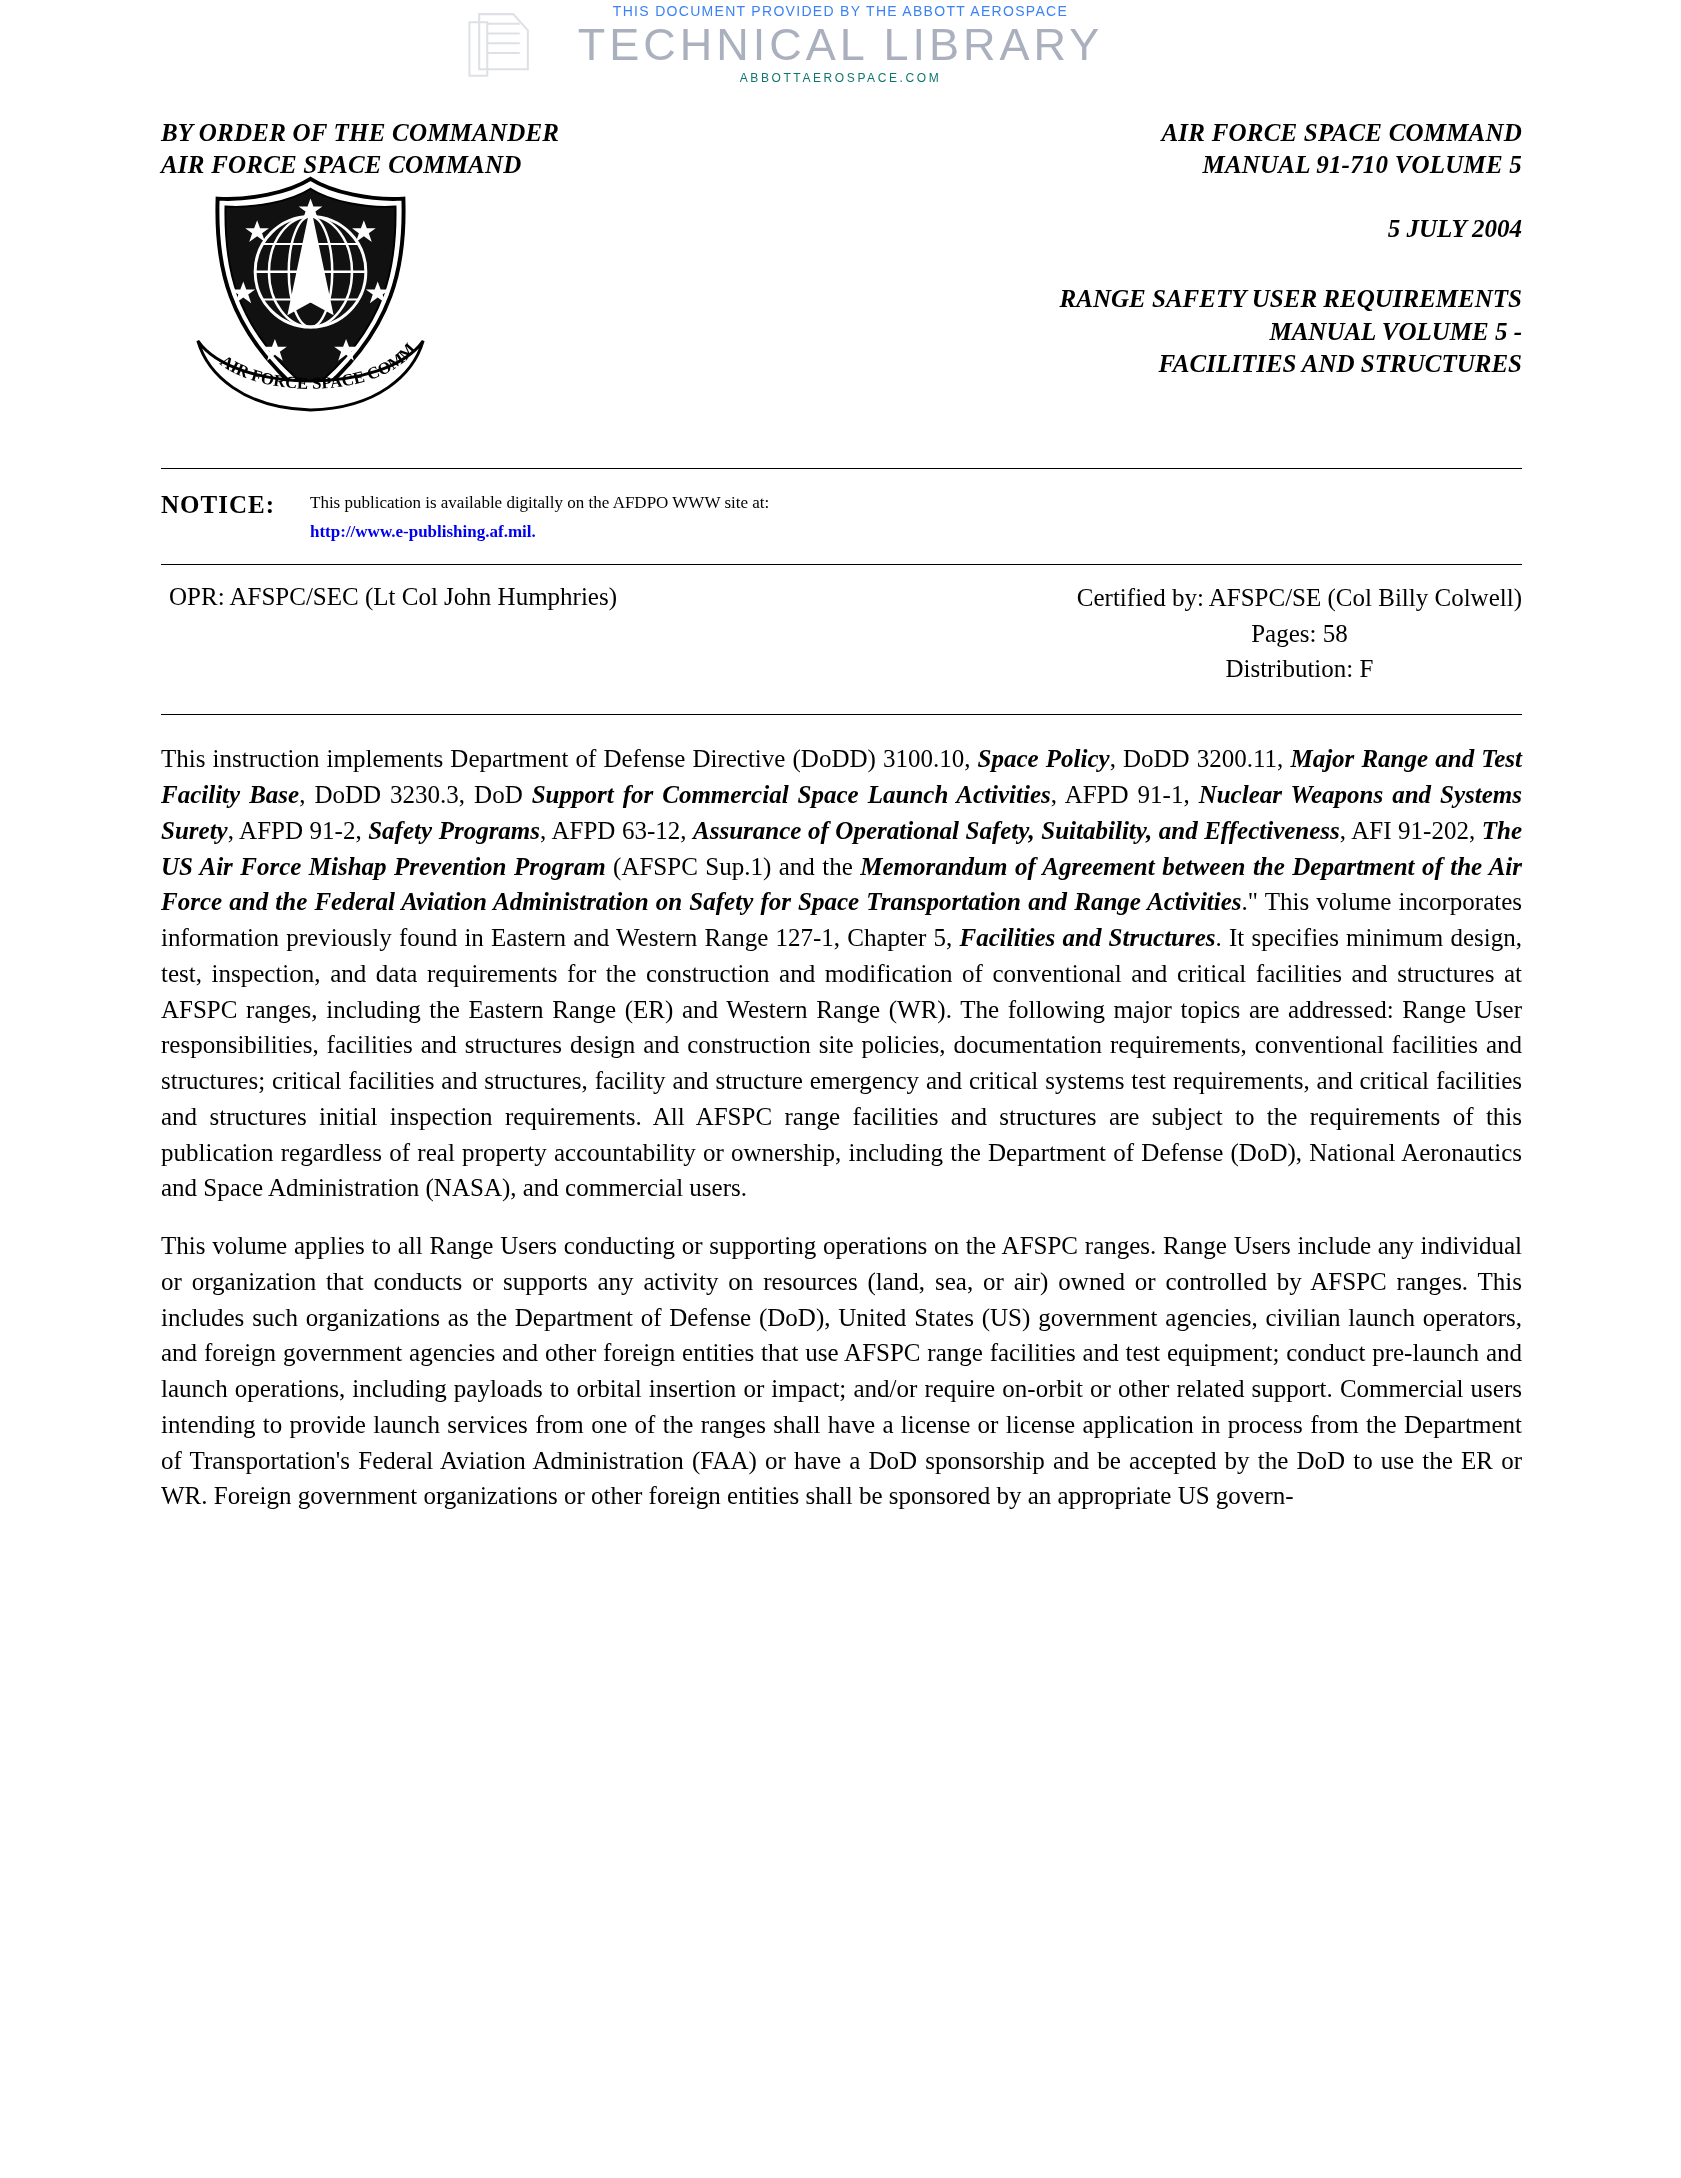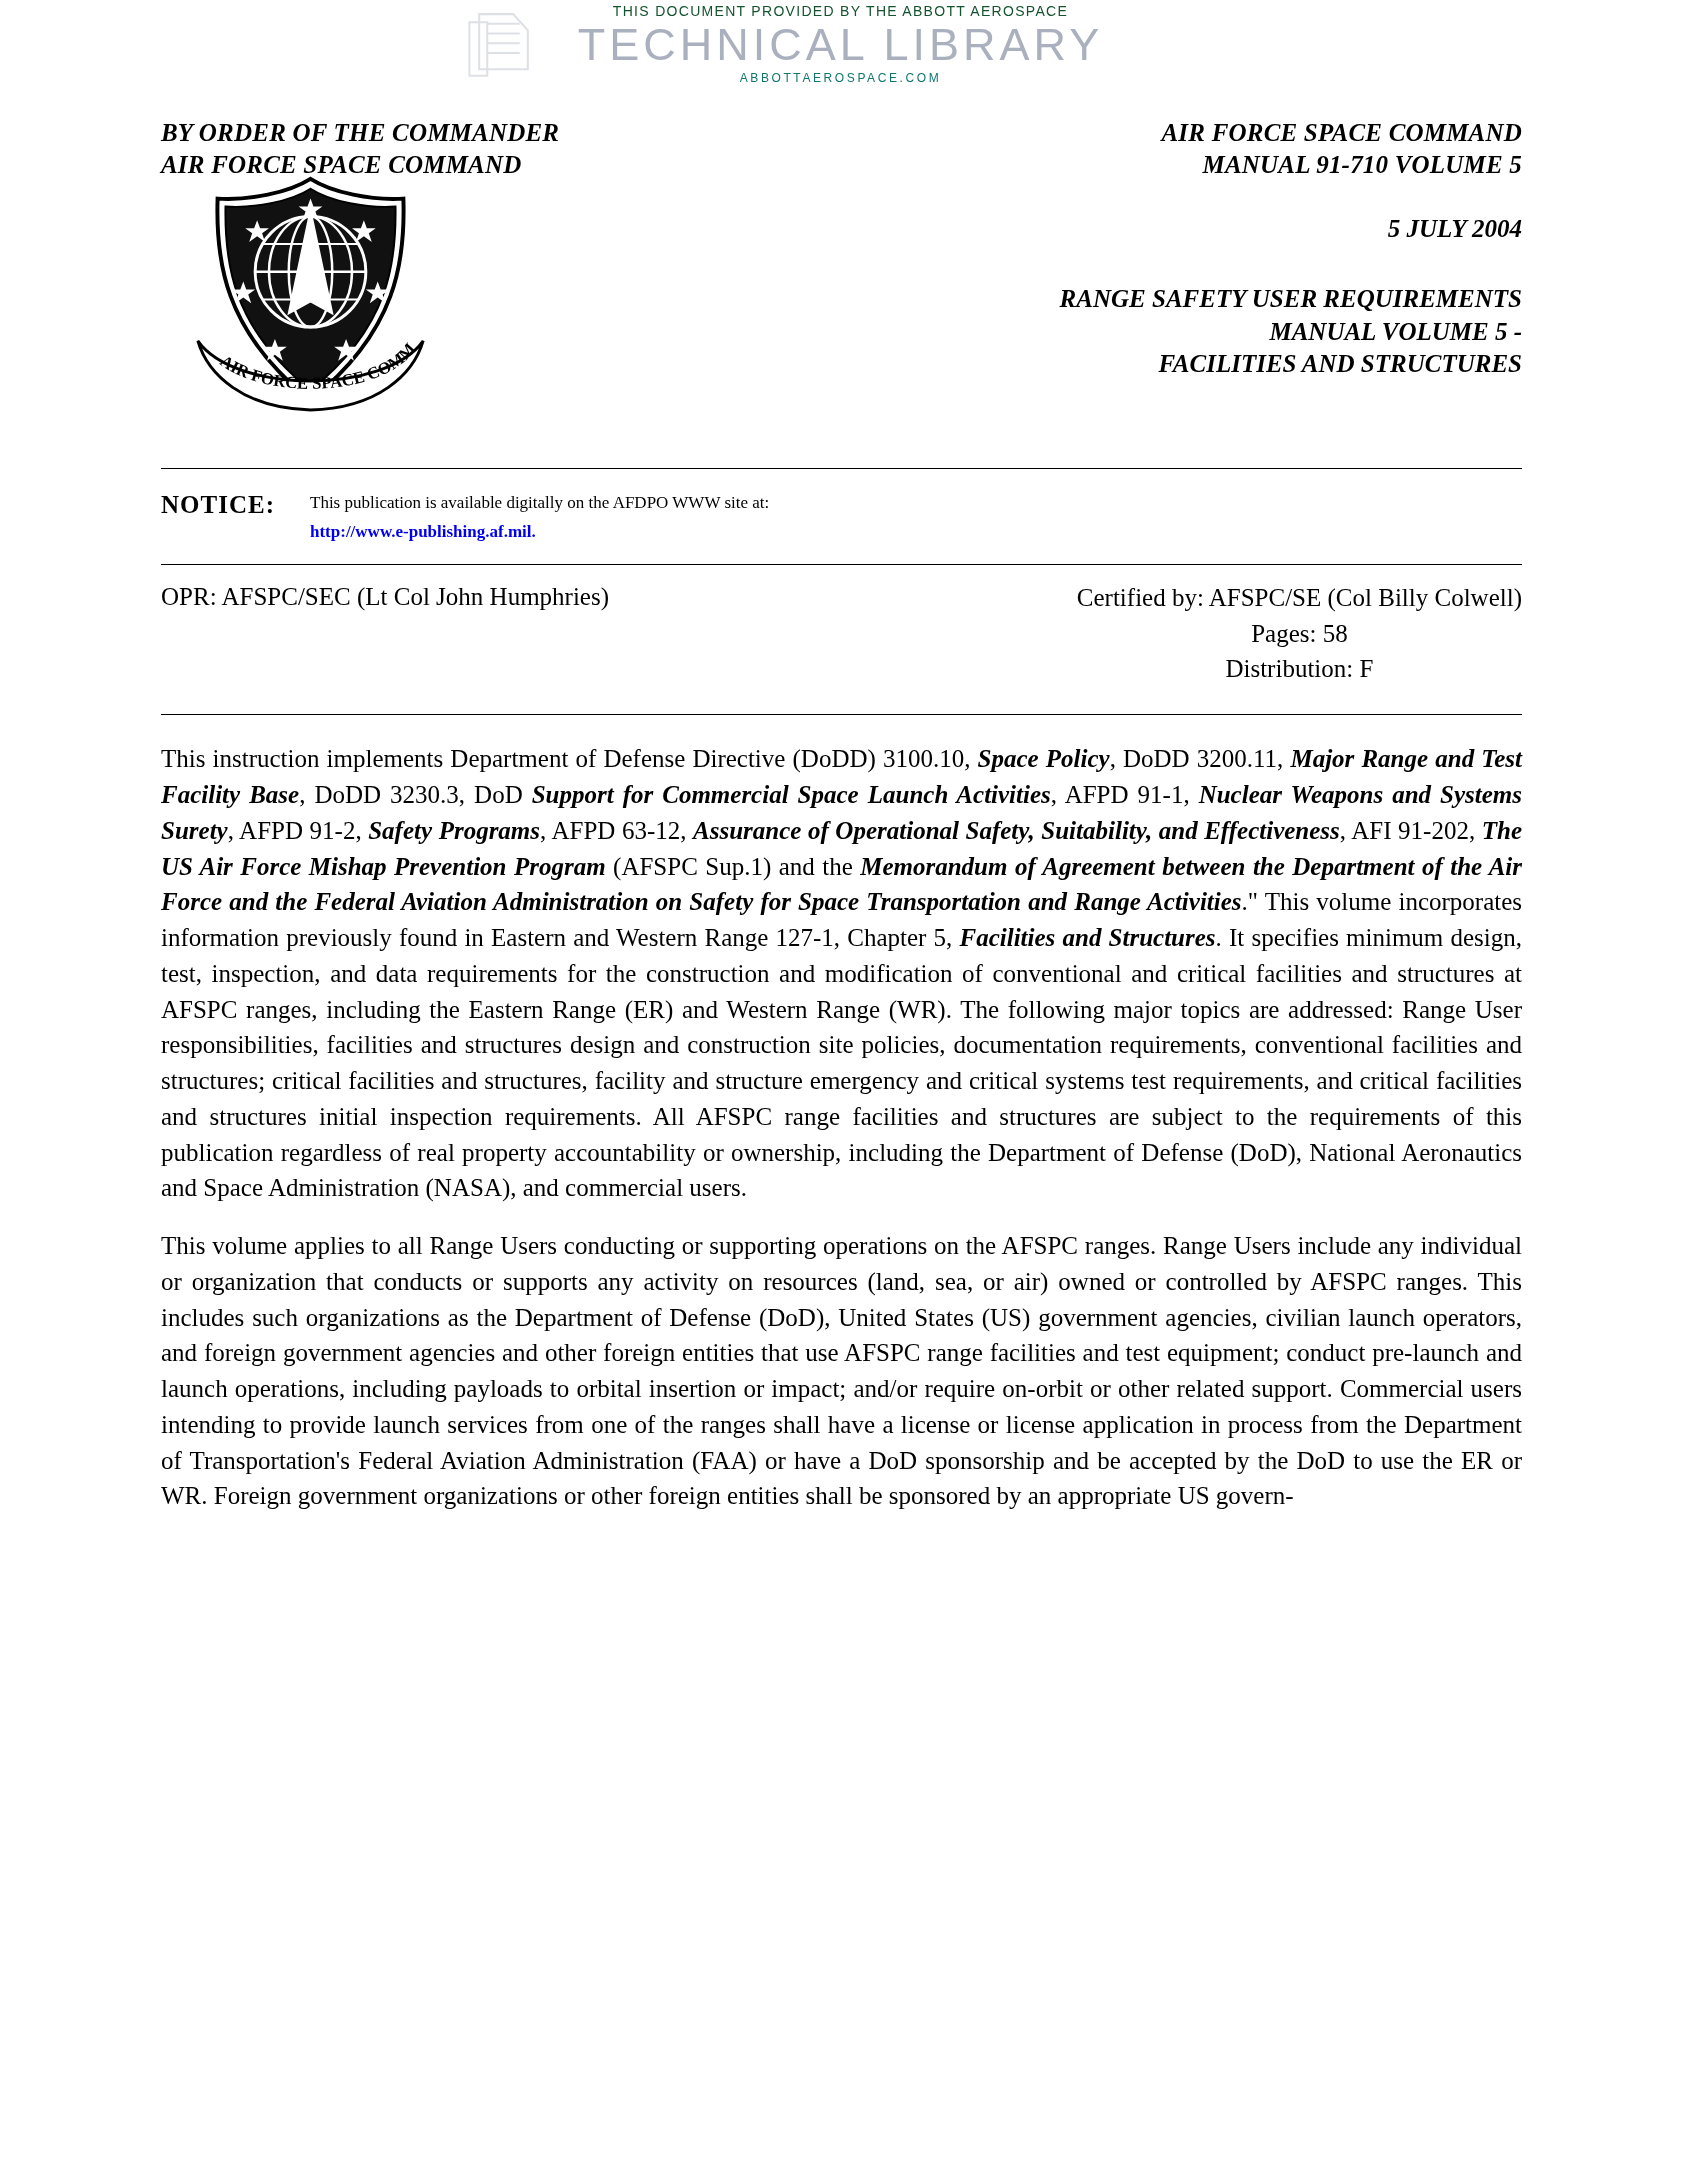--- a/index.html
+++ b/index.html
@@ -33,21 +33,21 @@
     display: flex;
     flex-direction: column;
     align-items: center;
     justify-content: center;
     line-height: 1.05;
   }
   .wm-top {
     font-family: "Liberation Sans", sans-serif;
     font-size: 14px;
     letter-spacing: 1.3px;
-    color: #14532d;
+    color: #3b82f6;
     font-variant: small-caps;
     text-transform: uppercase;
   }
   .wm-main {
     font-family: "Liberation Sans", sans-serif;
     font-size: 45px;
     letter-spacing: 4px;
     color: #aab0bd;
     font-weight: 400;
     margin-top: 2px;
@@ -174,20 +174,21 @@
     display: inline-block;
     margin-top: 4px;
   }
 
   
   .opr {
     padding: 18px 0 22px 0;
     position: relative;
     min-height: 109px;
     font-size: 25px;
+    margin-left: 8px;
   }
   .opr-left {
     position: absolute;
     left: 0;
     top: 18px;
   }
   .opr-right {
     position: absolute;
     right: 0;
     top: 15px;

